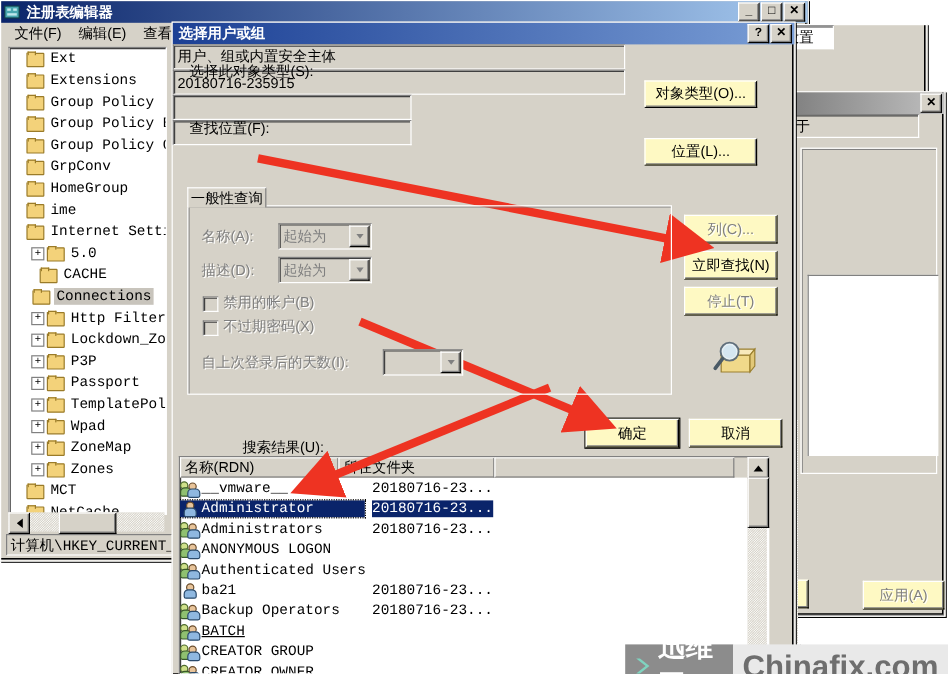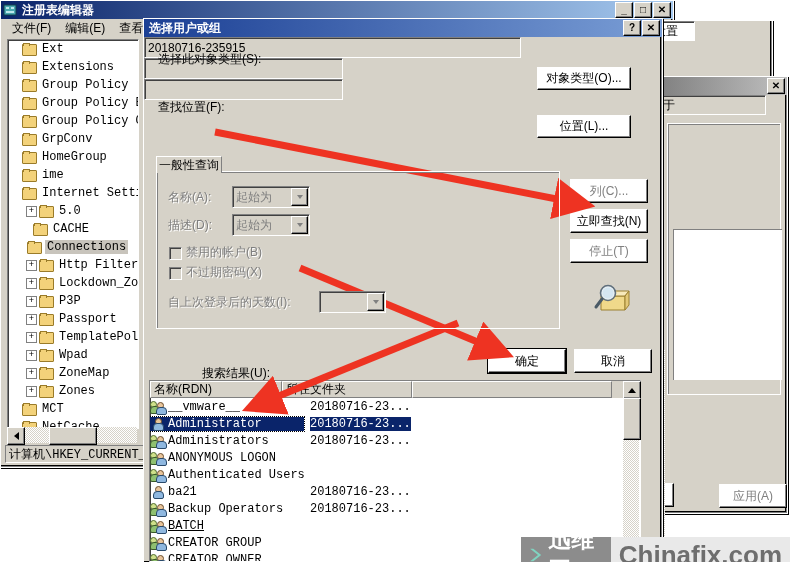--- a/index.html
+++ b/index.html
@@ -35,21 +35,21 @@
     background:#d6d2c8;color:#000;font-size:10px;line-height:12px;
     text-align:center;font-weight:bold;font-family:"Liberation Sans",sans-serif;
     border-top:1px solid #fff;border-left:1px solid #fff;
     border-right:1px solid #000;border-bottom:1px solid #000;
     box-shadow:inset -1px -1px 0 #808080;
     display:flex;align-items:center;justify-content:center;
     cursor:default;
   }
 
   .btn{
-    background:#ffffff;color:#000;font-size:12px;
+    background:#fef9c3;color:#000;font-size:12px;
     border-top:1px solid #fff;border-left:1px solid #fff;
     border-right:1px solid #000;border-bottom:1px solid #000;
     box-shadow:inset -1px -1px 0 #808080;
     display:flex;align-items:center;justify-content:center;
     white-space:nowrap;cursor:default;
   }
   .btn.disabled{color:#808080;text-shadow:1px 1px 0 #ffffff;}
   .btn.default{box-shadow:inset -1px -1px 0 #808080,0 0 0 1px #000;}
 
   .field{
@@ -383,20 +383,21 @@
 
 <div class="win" id="select-dialog" style="left:143px;top:18px;width:518px;height:544px;">
 
   <div class="tb active2">
     <span class="t">选择用户或组</span>
     <div class="sysbtn">?</div>
     <div class="sysbtn">✕</div>
   </div>
 
   <div class="lbl" style="left:14px;top:32px;">选择此对象类型(S):</div>
+  <div class="field" style="left:13px;top:49px;width:372px;height:19px;">用户、组或内置安全主体</div>
   <div class="btn" style="position:absolute;left:393px;top:48px;width:92px;height:21px;">对象类型(O)...</div>
 
   <div class="lbl" style="left:14px;top:80px;">查找位置(F):</div>
   <div class="field" style="left:13px;top:97px;width:372px;height:19px;">20180716-235915</div>
   <div class="btn" style="position:absolute;left:393px;top:96px;width:92px;height:21px;">位置(L)...</div>
 
   <div style="position:absolute;left:12px;top:137px;width:64px;height:16px;background:#d6d2c8;
               border-top:1px solid #fff;border-left:1px solid #fff;border-right:1px solid #808080;
               display:flex;align-items:center;justify-content:center;font-size:12px;z-index:3;">一般性查询</div>
 

